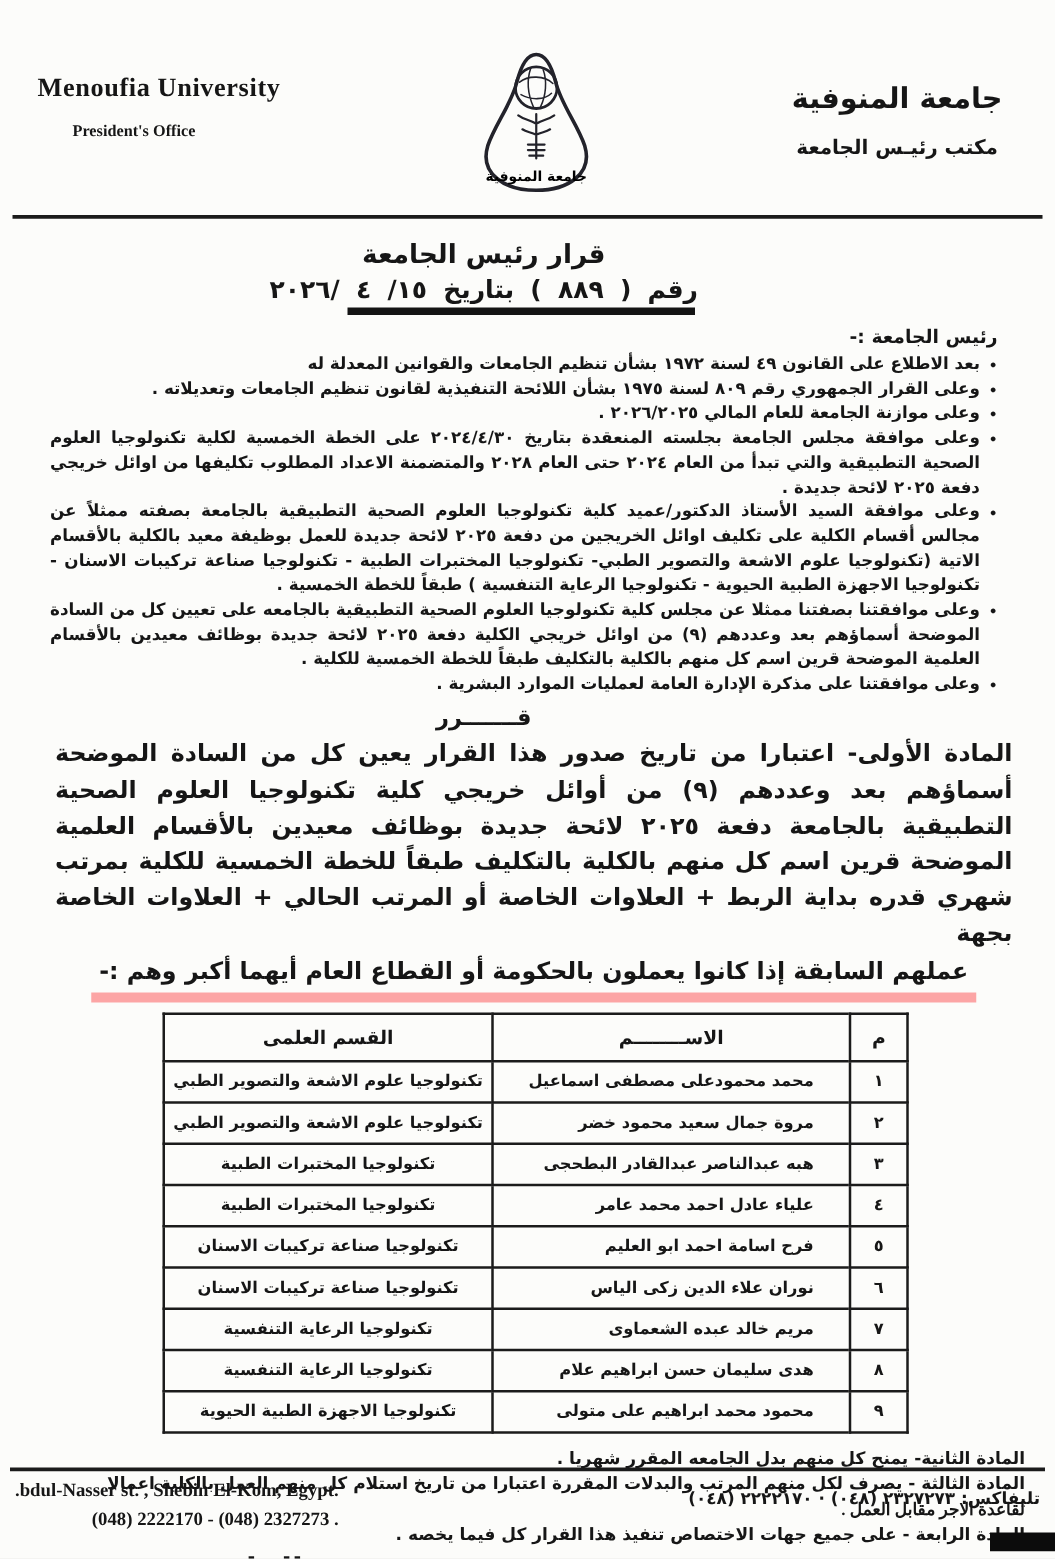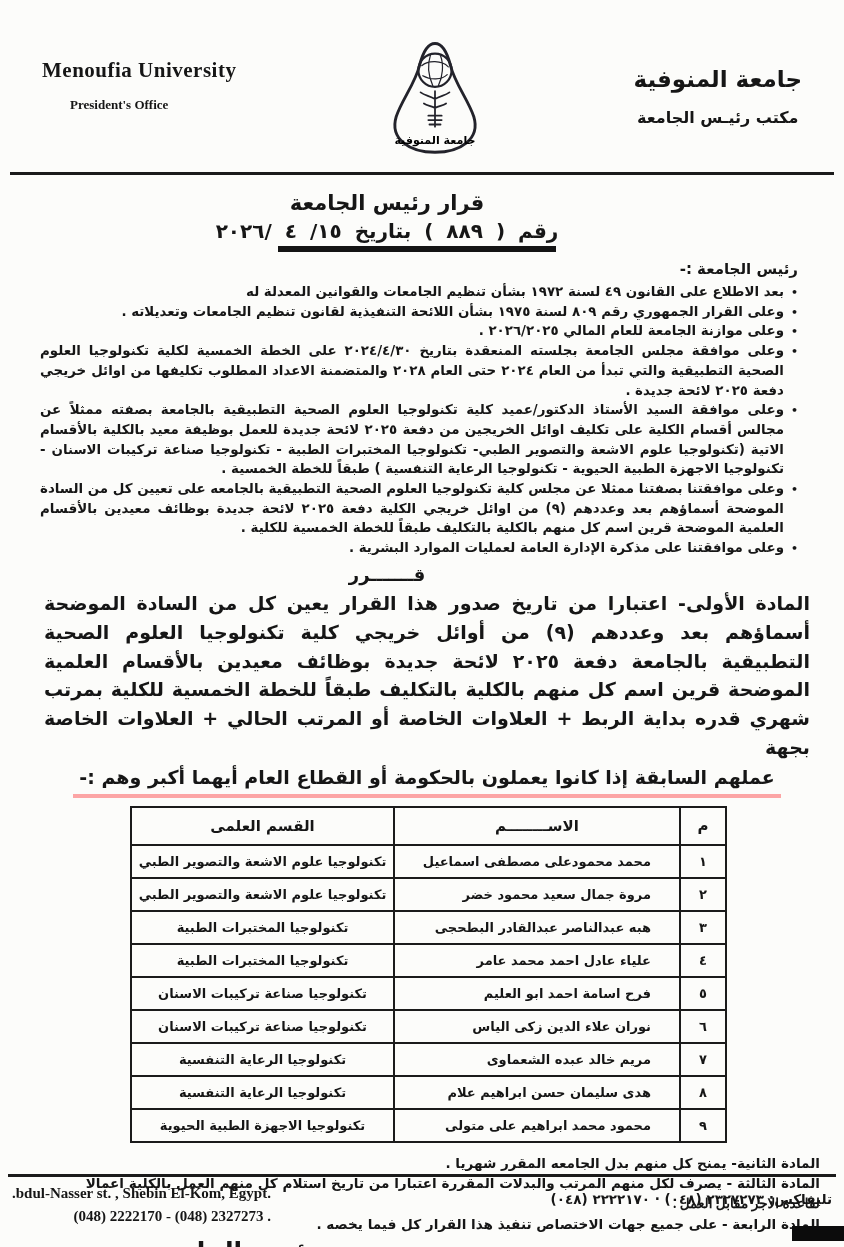--- a/index.html
+++ b/index.html
@@ -2,21 +2,21 @@
 <html lang="ar"><head>
 <meta charset="utf-8">
 <style>
   html,body{margin:0;padding:0;background:#e9e9e6;}
   .page{
     position:relative;width:844px;height:1247px;margin:0 auto;
     background:#fcfcfa;color:#161616;overflow:hidden;
     font-family:"DejaVu Sans","Liberation Sans",sans-serif;
   }
   
-  .hdr{display:flex;justify-content:space-between;align-items:flex-start;padding:44px 42px 0 42px;}
+  .hdr{display:flex;justify-content:space-between;align-items:flex-start;padding:44px 42px 0 30px;}
   .hdr-en{font-family:"Liberation Serif","DejaVu Serif",serif;font-weight:bold;padding-top:14px;}
   .hdr-en .l1{font-size:21px;letter-spacing:.5px;}
   .hdr-en .l2{font-size:13px;margin:14px 0 0 28px;}
   .hdr-ar{direction:rtl;text-align:center;font-weight:700;padding-top:22px;}
   .hdr-ar .l1{font-size:23px;}
   .hdr-ar .l2{font-size:16px;margin-top:16px;letter-spacing:1px;}
   .logo{margin-top:-6px;}
   .hr-top{border:none;border-top:3px solid #1b1b1b;margin:8px 10px 0 10px;}
   
   .title-block{direction:rtl;text-align:center;margin-top:16px;transform:translateX(-35px);}
@@ -25,21 +25,21 @@
   .date-bar{width:278px;height:6px;background:#141414;margin:3px auto 0 auto;transform:translateX(30px);}
   
   .salutation{direction:rtl;font-size:15px;font-weight:700;padding:8px 46px 2px 0;}
   .preamble{direction:rtl;padding:2px 46px 0 40px;}
   .bullet-item{display:flex;gap:7px;font-size:13.4px;font-weight:700;line-height:1.47;text-align:justify;}
   .bdot{flex:0 0 auto;font-size:11px;padding-top:3px;}
   .qarar{text-align:center;font-size:18px;font-weight:800;direction:rtl;margin:6px 0 2px 0;transform:translateX(-35px);}
   .article1{direction:rtl;font-size:19px;font-weight:700;line-height:1.52;text-align:justify;padding:2px 34px 0 44px;}
   .article1 .lbl{font-weight:800;}
   .a1-last{text-align:center;margin-top:1px;}
-  .a1-last span{display:inline-block;border-bottom:4px solid #fca5a5;padding:0 6px 2px 6px;}
+  .a1-last span{display:inline-block;border-bottom:8px solid #fca5a5;padding:0 6px 2px 6px;}
   
   table.roster{direction:rtl;border-collapse:collapse;margin:8px 119px 0 130px;width:595px;table-layout:fixed;}
   table.roster,.roster th,.roster td{border:2px solid #1b1b1b;}
   .roster th{font-size:15px;font-weight:800;height:34px;}
   .roster td{height:31px;font-size:13px;font-weight:700;text-align:center;padding:0 6px;}
   .col-num{width:46px;}
   .col-name{width:286px;}
   .col-dept{width:263px;}
   .roster td.c-name{text-align:right;padding-right:28px;}
   

